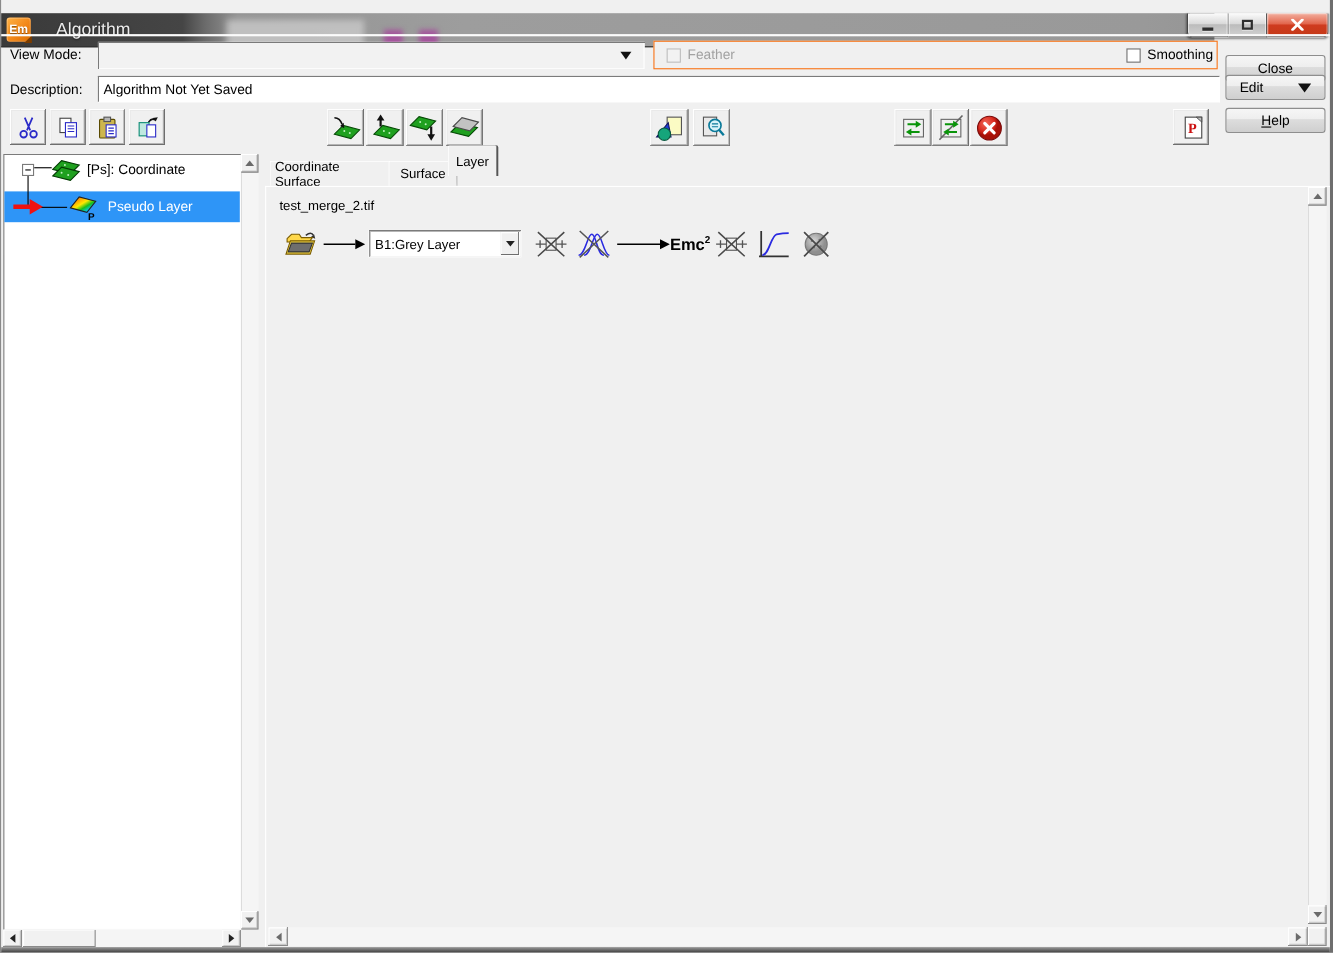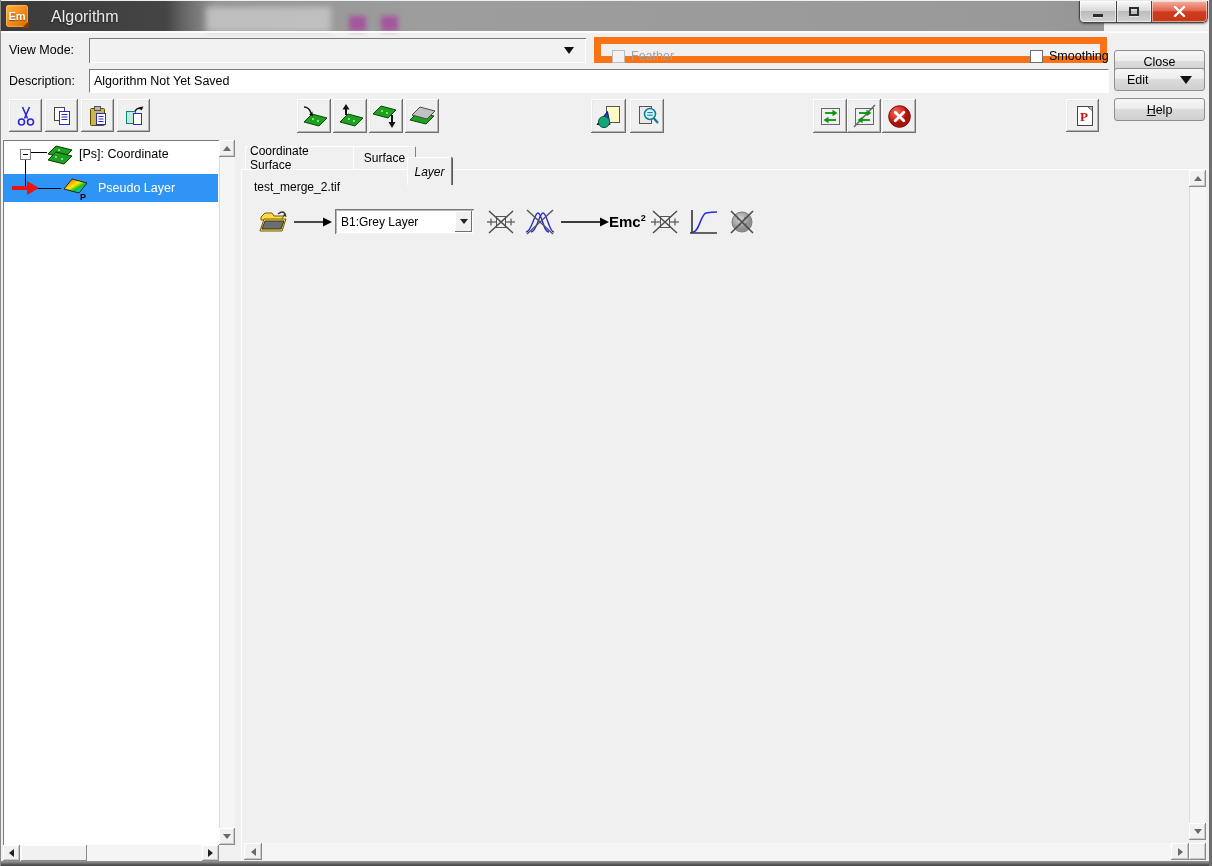--- a/index.html
+++ b/index.html
@@ -3,21 +3,21 @@
 <meta charset="utf-8">
 <style>
   * { margin:0; padding:0; box-sizing:border-box; }
   body { background:#222; font-family:"Liberation Sans", sans-serif; }
   .win { position:relative; width:1212px; height:866px; background:#f0f0f0; overflow:hidden;
          font-family:"Liberation Sans", sans-serif; font-size:12.5px; color:#000;
          border-left:1px solid #8a8a8a; border-right:3px solid #6e6e6e; }
   .abs { position:absolute; }
 
   
-  .titlebar { position:absolute; left:0; top:1px; width:1103px; height:31px;
+  .titlebar { position:absolute; left:0; top:12px; width:1103px; height:31px;
     background:linear-gradient(to right,#3a3a3a 0,#454545 165px,#6a6a6a 185px,#949494 215px,#9d9d9d 420px,#999999 1040px,#8f8f8f 1212px); }
   .titlebar::after { content:""; position:absolute; left:0; bottom:0; width:100%; height:1px; background:#2f2f2f; }
   .em-logo { position:absolute; left:5px; top:4px; width:22px; height:22px; border-radius:3px;
     background:linear-gradient(135deg,#ffb347 0%,#f28718 55%,#d96c00 100%);
     color:#fff; font-weight:bold; font-size:11px; display:flex; align-items:center; justify-content:center;
     text-shadow:0 1px 1px rgba(0,0,0,.5); box-shadow:inset 0 0 0 1px rgba(255,255,255,.25); }
   .em-notch { position:absolute; right:-1px; bottom:-1px; width:0; height:0;
     border-left:7px solid transparent; border-bottom:7px solid #7a3c00; }
   .title-text { position:absolute; left:34px; top:7px; color:#ececec; font-size:16px; text-shadow:0 1px 2px rgba(0,0,0,.6);margin-left:16px; }
   .bg-blur-btn { position:absolute; left:205px; top:6px; width:125px; height:25px; background:#c7c7c7; filter:blur(3px); opacity:.85; }
@@ -30,21 +30,21 @@
   .wbtn + .wbtn { border-left:none; }
   .wbtn.close { background:linear-gradient(#f3b0a0,#e2674e 45%,#cf3b1f 52%,#c43a17); }
   .glyph-min { width:10px; height:3px; background:#2d2d2d; margin-top:8px; box-shadow:0 1px 0 rgba(255,255,255,.5); }
   .glyph-max { width:10px; height:9px; border:2px solid #2d2d2d; box-shadow:0 1px 0 rgba(255,255,255,.5); }
 
   
   .btn3d { background:#f0f0f0; display:flex; align-items:center; justify-content:center;
     box-shadow:inset -1px -1px 0 #6e6e6e, inset 1px 1px 0 #ffffff, inset -2px -2px 0 #b4b4b4, inset 2px 2px 0 #e9e9e9; }
   .btn7 { background:linear-gradient(#f6f6f6,#eeeeee 45%,#dddddd 46%,#cfcfcf); border:1px solid #8e8e8e; border-radius:3px;
     display:flex; align-items:center; justify-content:center; font-size:12.5px; }
-  .etched { border:7px solid #f97316; background:#f0f0f0;padding-left:24px; }
+  .etched { border:1px solid #f97316; background:#f0f0f0;padding-left:24px; }
   .cb { width:13px; height:13px; background:#fff; border:1px solid #6e6e6e; }
   .cb.disabled { background:#f2f2f2; border-color:#bdbdbd; }
   .lbl-dis { color:#a2a2a2; }
   .tri-down { width:0; height:0; border-left:5px solid transparent; border-right:5px solid transparent; border-top:7px solid #111; }
   .tri-down-sm { width:0; height:0; border-left:4px solid transparent; border-right:4px solid transparent; border-top:5px solid #222; }
 
   
   .sb-track { background:#f5f5f5; box-shadow:inset 1px 0 0 #dcdcdc; }
   .sb-btn { background:#f1f1f1; display:flex; align-items:center; justify-content:center;
     box-shadow:inset -1px -1px 0 #8a8a8a, inset 1px 1px 0 #ffffff, inset -2px -2px 0 #c8c8c8; }
@@ -60,21 +60,21 @@
   .tline { position:absolute; background:#000; }
   .tree-row-sel { position:absolute; left:1px; top:34px; width:214px; height:28px; background:#2e95f7; }
   .expand-box { position:absolute; width:11px; height:11px; background:#fff; border:1px solid #7a7a7a;
     display:flex; align-items:center; justify-content:center; }
   .minus { width:5px; height:1px; background:#000; }
 
   
   .tab { position:absolute; top:146px; height:23px; background:#f0f0f0; display:flex; align-items:center; justify-content:center;
     border:1px solid #808080; border-bottom:none; border-top:1px solid #fff; border-left:1px solid #fff; border-radius:2px 2px 0 0;
     font-size:12px; padding:0 4px; }
-  .tab.active { top:157px; height:28px; z-index:3; box-shadow:1px 0 0 #555;font-style:italic; }
+  .tab.active { top:132px; height:28px; z-index:3; box-shadow:1px 0 0 #555; }
   .tabpage { position:absolute; left:240px; top:169px; width:972px; height:693px; background:#f0f0f0;
     border-top:1px solid #fff; border-left:1px solid #fff; }
 
   .toolbtn svg, .pic svg { display:block; }
   .formula { font-weight:bold; font-size:15px; letter-spacing:0; }
   .formula sup { font-size:9px; font-weight:bold; }
 
   .combobox { position:absolute; display:flex; align-items:center; background:#fff;
     box-shadow:inset 1px 1px 0 #7b7b7b, inset -1px -1px 0 #f2f2f2, inset 2px 2px 0 #b5b5b5; }
   .combo-btn { position:absolute; right:2px; top:2px; bottom:2px; width:17px; background:#f0f0f0;

